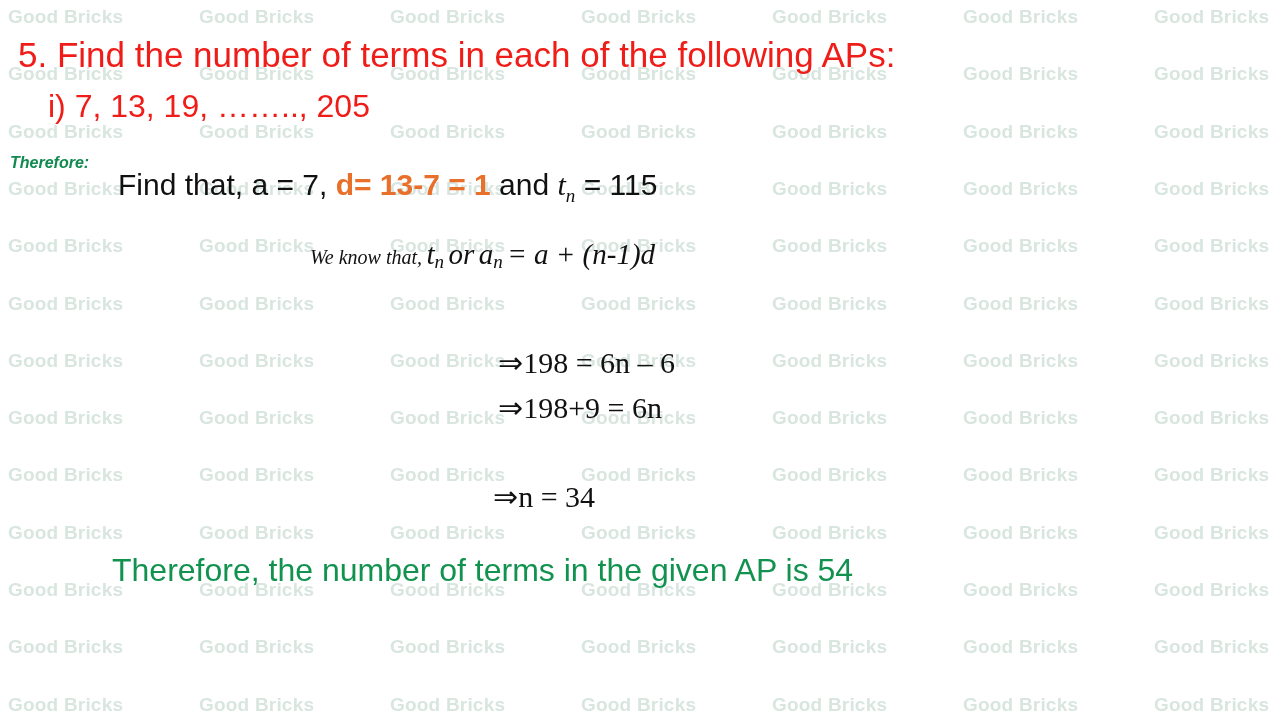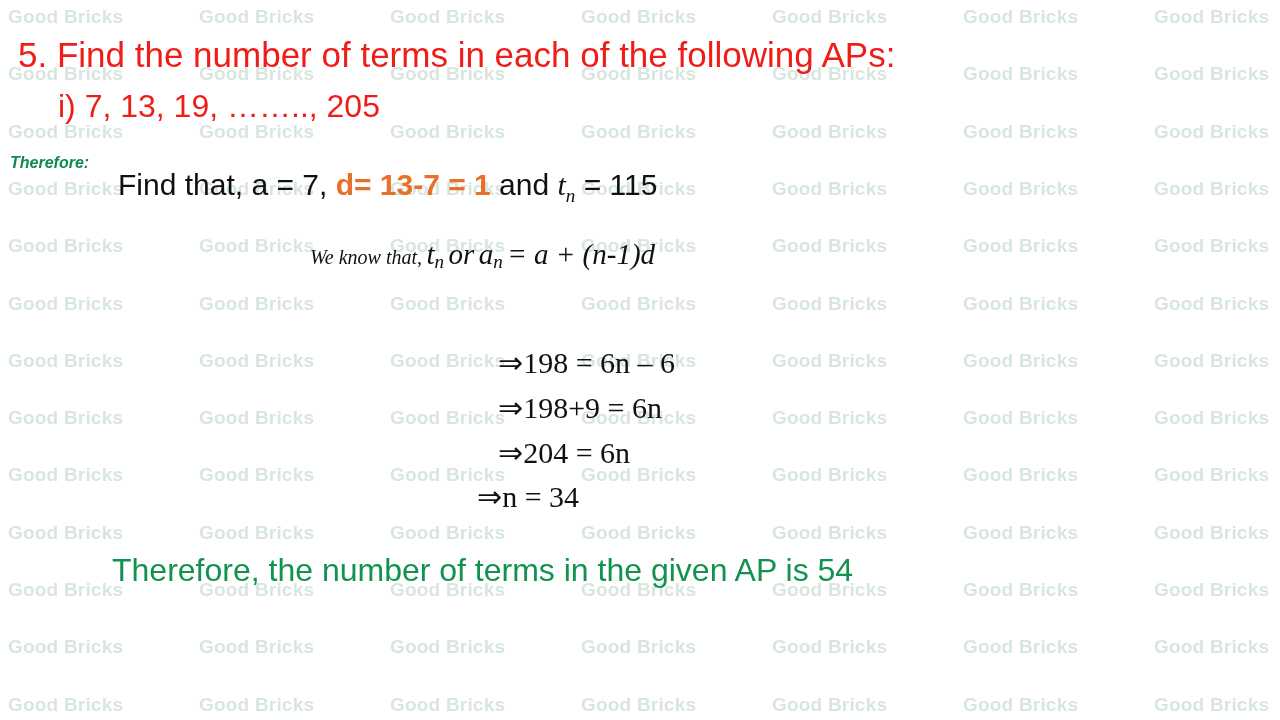--- a/index.html
+++ b/index.html
@@ -51,21 +51,21 @@
     top: 32px;
     width: 1240px;
     color: #ef1c18;
     font-size: 35px;
     font-family: "Liberation Sans", sans-serif;
     line-height: 46px;
     white-space: nowrap;
   }
   .q-sub {
     position: absolute;
-    left: 58px;
+    left: 48px;
     top: 88px;
     color: #ef1c18;
     font-size: 32px;
     font-family: "Liberation Sans", sans-serif;
     white-space: nowrap;
   }
 
   .solution-label {
     position: absolute;
     left: 10px;
@@ -124,21 +124,21 @@
     position: absolute;
     white-space: nowrap;
     color: #111111;
     font-family: "Liberation Serif", serif;
     font-size: 30px;
   }
   .eq1 { left: 202px; top: 300px; }
   .eq2 { left: 498px; top: 345px; }
   .eq3 { left: 498px; top: 390px; }
   .eq4 { left: 498px; top: 435px; }
-  .eq5 { left: 477px; top: 479px; }
+  .eq5 { left: 493px; top: 479px; }
 
   .conclusion {
     position: absolute;
     left: 112px;
     top: 552px;
     color: #12924f;
     font-size: 32px;
     font-family: "Liberation Sans", sans-serif;
     white-space: nowrap;
   }
@@ -258,17 +258,16 @@
   <div class="line-know">
     <span class="small-serif">We know that,</span>
     <span class="big-serif">t</span><span class="sub">n</span>
     <span class="big-serif">or</span>
     <span class="big-serif">a</span><span class="sub">n</span>
     <span class="big-serif">= a + (n-1)d</span>
   </div>
 
   <div class="eq eq2">⇒198 = 6n – 6</div>
   <div class="eq eq3">⇒198+9 = 6n</div>
-  <div class="eq eq4">⇒204 = 6n</div>
   <div class="eq eq5">⇒n = 34</div>
 
   <div class="conclusion">Therefore, the number of terms in the given AP is 54</div>
 </div>
 
 </body></html>

